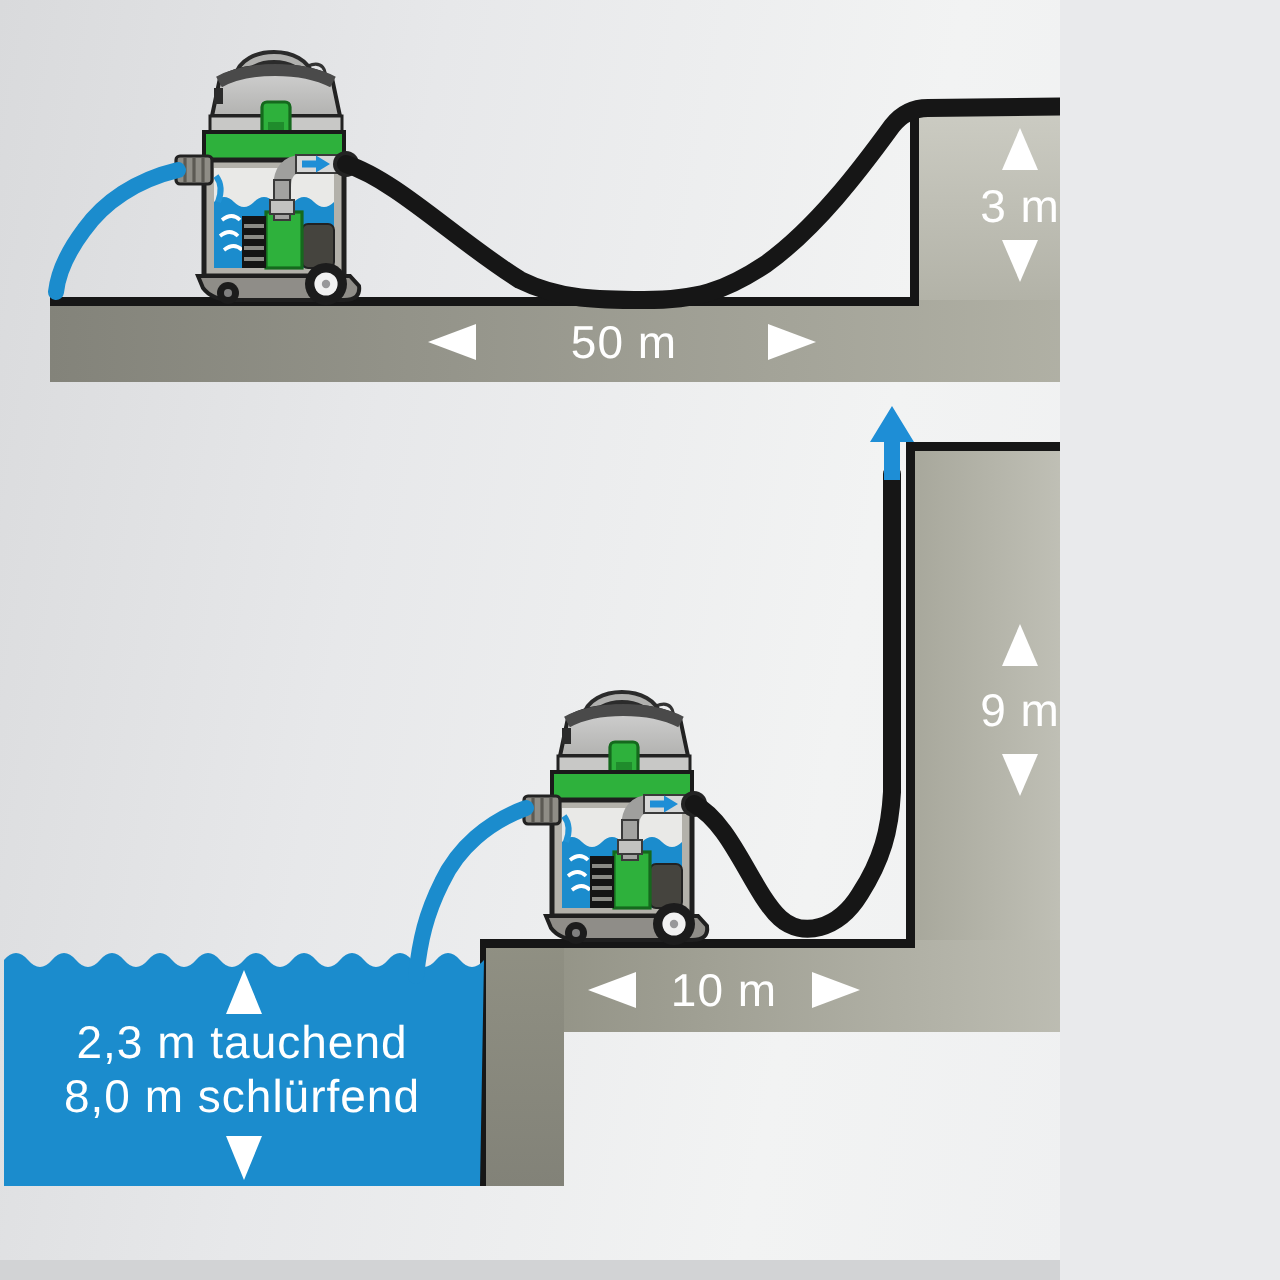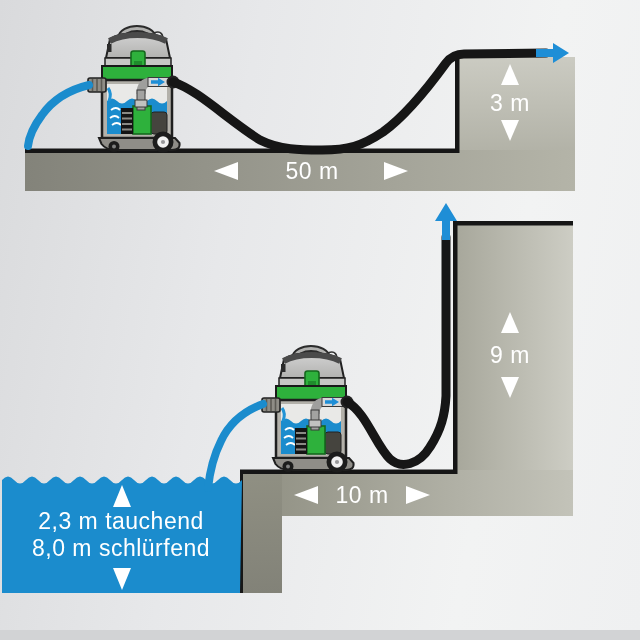--- a/index.html
+++ b/index.html
@@ -3,21 +3,21 @@
 <meta charset="utf-8">
 <style>
   :root{
     --water_blue:#1b8ccd;
     --arrow_blue:#1e8ed6;
     --machine_green:#2eb13c;
     --hose_black:#161616;
     --edge_black:#161616;
   }
   html,body{margin:0;padding:0;background:#e9eaec;}
-  .stage{width:640px;height:640px;position:relative;overflow:hidden;
+  .stage{width:530px;height:640px;position:relative;overflow:hidden;
          background:linear-gradient(100deg,#d9dadc 0%,#e7e8ea 35%,#f2f3f3 75%,#eff0f1 100%);}
   svg{display:block}
   .lbl{font-family:"Liberation Sans","DejaVu Sans",sans-serif;font-size:23px;fill:#ffffff;
        text-anchor:middle;letter-spacing:0.5px;}
   .water{fill:var(--water_blue);}
   .arrowblue{fill:var(--arrow_blue);}
   .green{fill:var(--machine_green);}
   .hoseblk{stroke:var(--hose_black);fill:none;stroke-linecap:round;stroke-linejoin:round;}
   .hoseblu{stroke:var(--water_blue);fill:none;stroke-linecap:round;stroke-linejoin:round;}
   .edge{fill:var(--edge_black);}

